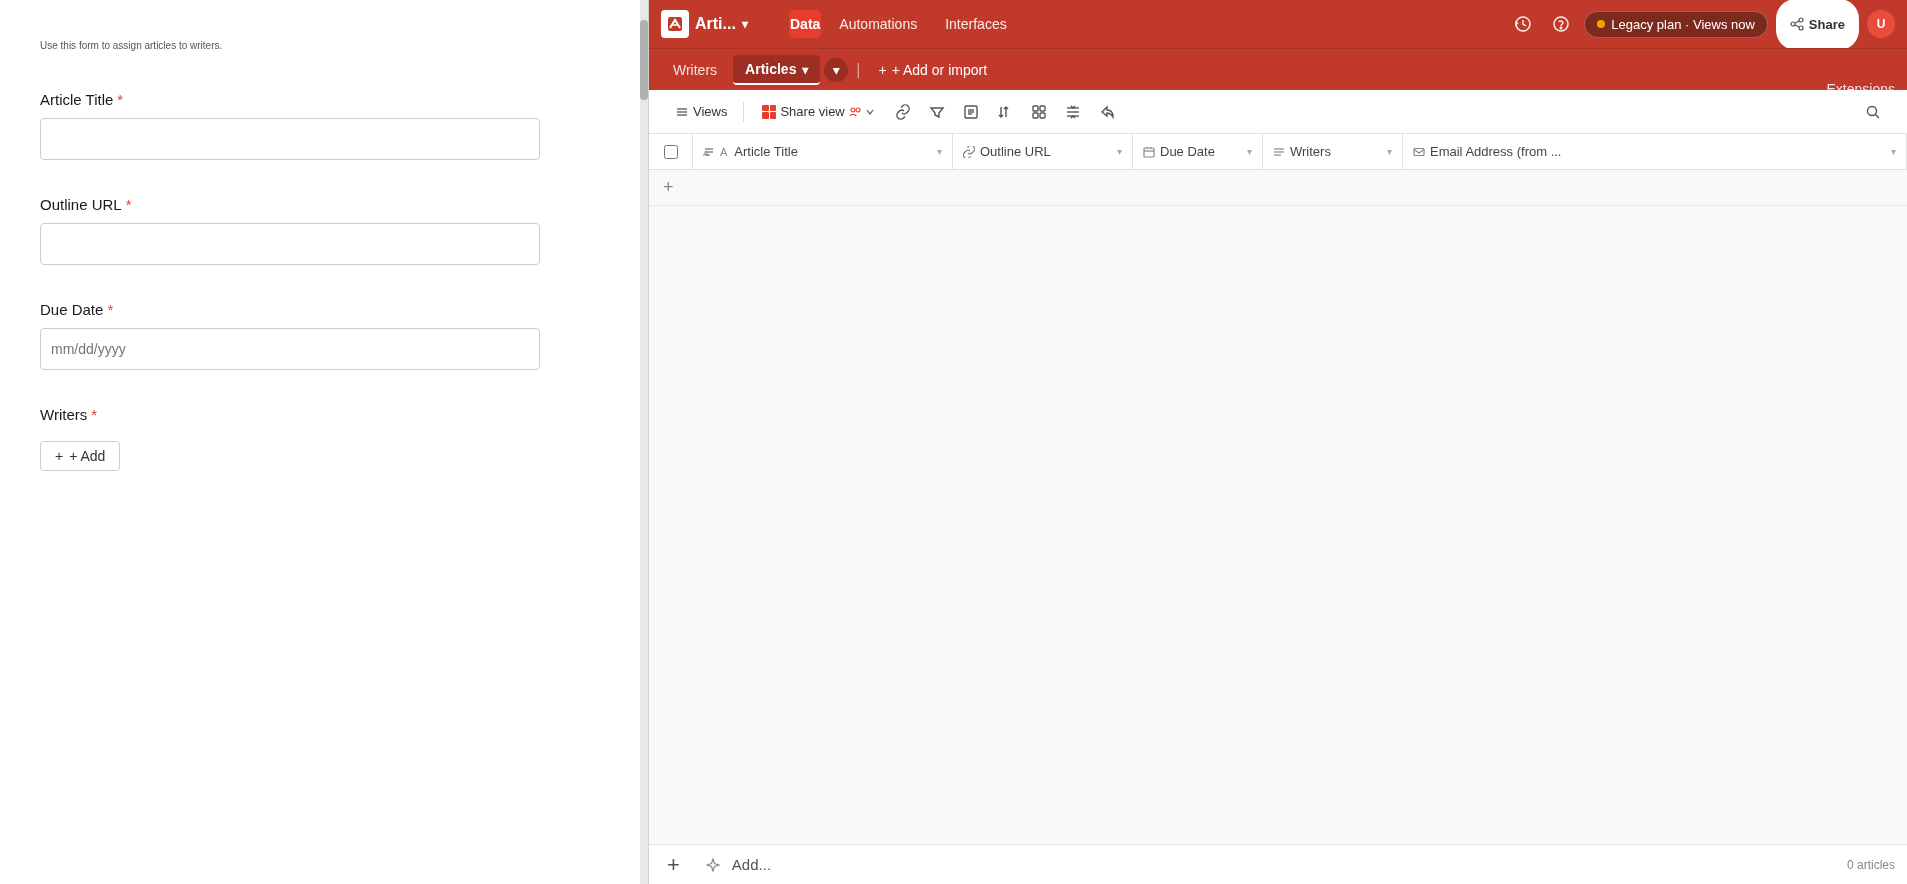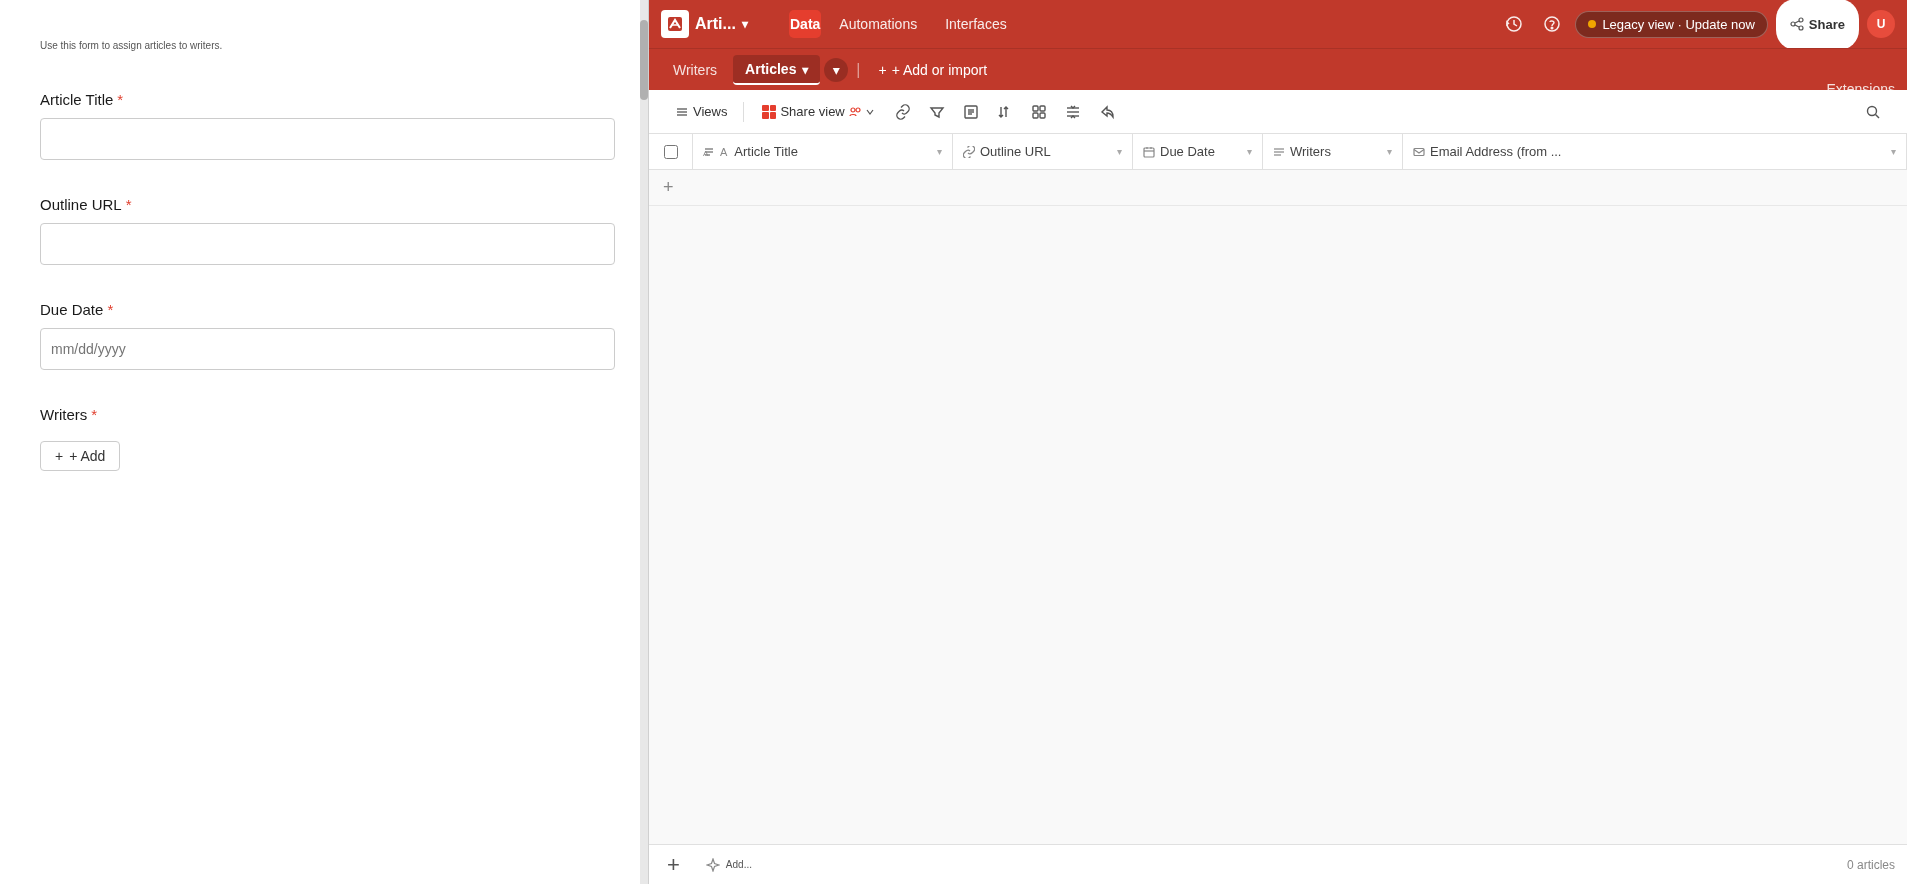--- a/index.html
+++ b/index.html
@@ -34,21 +34,21 @@
       margin-bottom: 10px;
       display: flex;
       align-items: center;
       gap: 4px;
     }
     .required-star {
       color: #e03e2d;
       font-size: 15px;
     }
     .form-input {
-      width: 575px;
+      width: 500px;
       height: 42px;
       border: 1px solid #ccc;
       border-radius: 4px;
       padding: 0 10px;
       font-size: 14px;
       color: #7f1d1d;
       outline: none;
       background: #fff;
     }
     .add-button {
@@ -395,24 +395,24 @@
       border: none;
       font-size: 22px;
       color: #555;
       cursor: pointer;
       padding: 2px 6px;
       border-radius: 3px;
     }
     .bottom-ai-btn {
       display: flex;
       align-items: center;
-      gap: 6px;
+      gap: 12px;
       background: none;
       border: none;
-      font-size: 10px;
+      font-size: 15px;
       color: #555;
       cursor: pointer;
       padding: 4px 8px;
       border-radius: 3px;
     }
     .bottom-spacer { flex: 1; }
     .record-count {
       font-size: 12px;
       color: #888;
     }
@@ -501,21 +501,21 @@
     <button class="icon-btn" title="Help">
       <svg width="18" height="18" viewBox="0 0 18 18" fill="none" stroke="white" stroke-width="1.5">
         <circle cx="9" cy="9" r="7"></circle>
         <path d="M7 7 C7 5.5 11 5.5 11 7.5 C11 9 9 9 9 11"></path>
         <circle cx="9" cy="13" r="0.8" fill="white"></circle>
       </svg>
     </button>
 
     <div class="legacy-badge">
       <div class="legacy-dot"></div>
-      <span>Legacy view · Update now</span>
+      <span>Legacy plan · Views now</span>
     </div>
 
     <button class="share-btn">
       <svg width="14" height="14" viewBox="0 0 14 14" fill="none">
         <circle cx="11" cy="3" r="2" stroke="#555" stroke-width="1.2"></circle>
         <circle cx="3" cy="7" r="2" stroke="#555" stroke-width="1.2"></circle>
         <circle cx="11" cy="11" r="2" stroke="#555" stroke-width="1.2"></circle>
         <path d="M5 6 L9 4 M5 8 L9 10" stroke="#555" stroke-width="1.2"></path>
       </svg>
       <span>Share</span>

